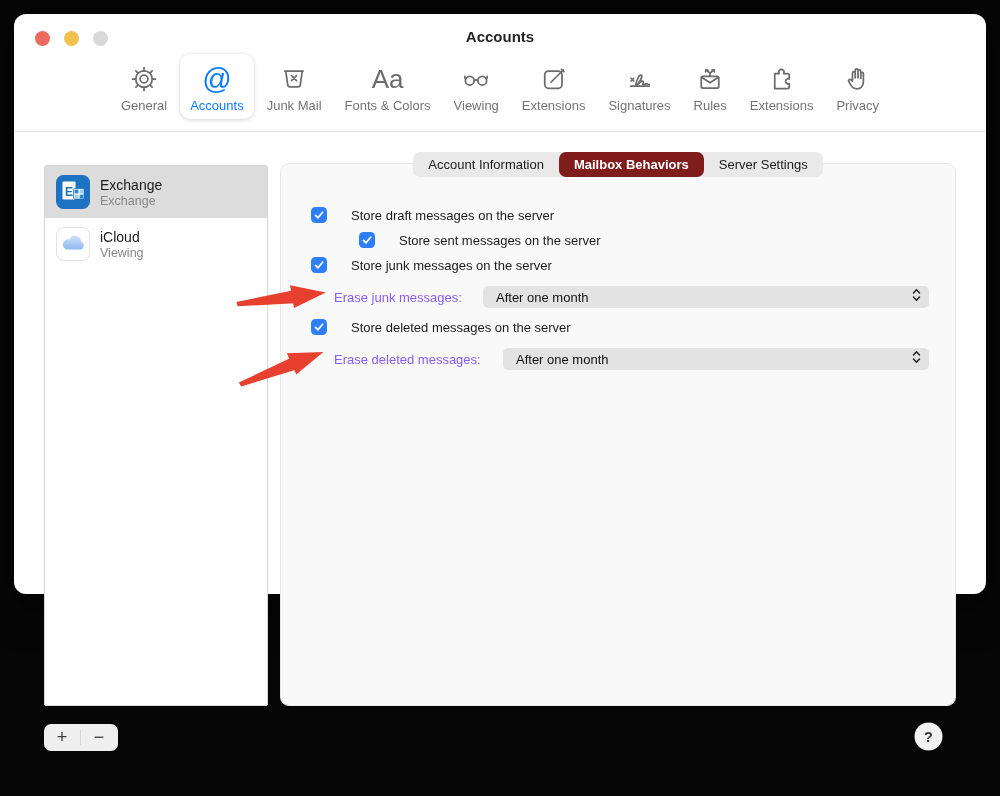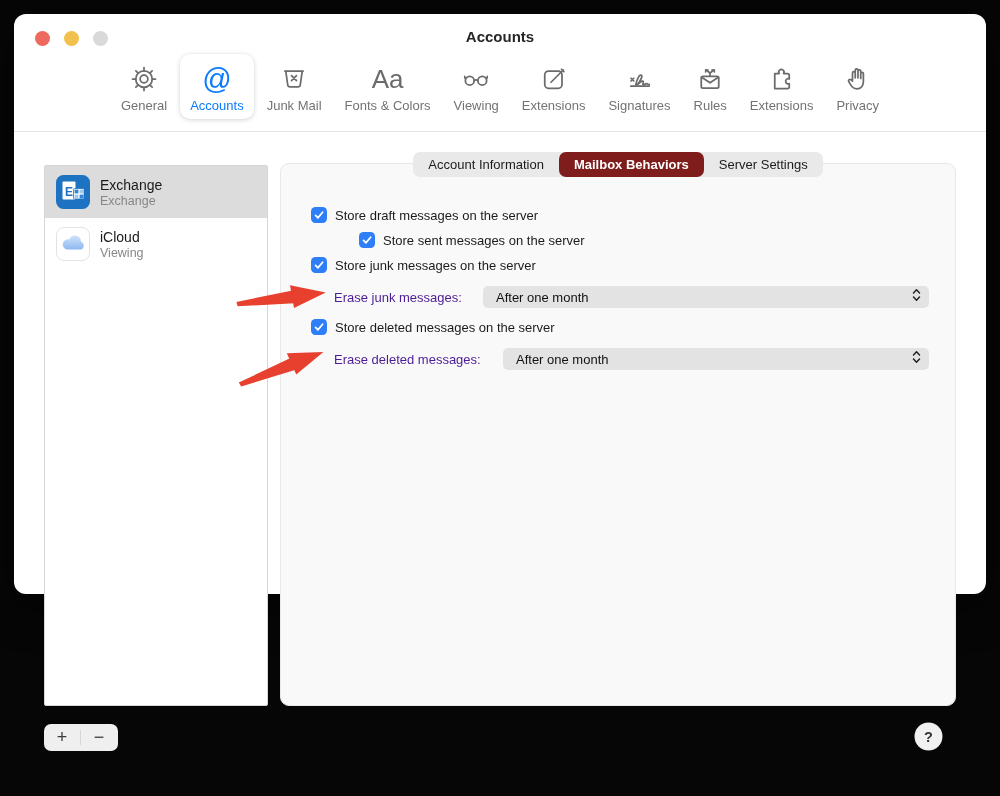--- a/index.html
+++ b/index.html
@@ -35,25 +35,25 @@
   .acct-name { font-size:14px; color:#1a1a1a; }
   .acct-detail { font-size:12.5px; color:#878787; margin-top:1px; }
 
   
   .panel { position:absolute; left:266px; top:149px; width:676px; height:543px; background:#f9f9f9; border:1px solid #e8e8e8; border-radius:9px; }
   .segwrap { position:absolute; left:266px; top:138px; width:676px; display:flex; justify-content:center;text-align:center; }
   .segctl { display:flex; background:#e9e9e9; border-radius:7px; height:25px; overflow:hidden; }
   .seg { font-size:13px; color:#1b1b1b; display:flex; align-items:center; padding:0 15px; border-radius:7px; cursor:default; white-space:nowrap; }
   .seg.selected { background:#7f1d1d; color:#ffffff; font-weight:700; }
 
-  .cb-row { position:absolute; display:flex; align-items:center; gap:8px; }
+  .cb-row { position:absolute; display:flex; align-items:center; gap:24px; }
   .checkbox { width:16px; height:16px; background:#2d7ef7; border-radius:4.5px; display:flex; align-items:center; justify-content:center; flex:0 0 16px; }
   .cb-label { font-size:13px; color:#1b1b1b; white-space:nowrap; }
 
-  .dd-row-label { position:absolute; font-size:13px; color:#4c1d95; white-space:nowrap; }
+  .dd-row-label { position:absolute; font-size:13px; color:#8b5cf6; white-space:nowrap; }
   .dropdown { position:absolute; height:22px; background:#e3e3e3; border-radius:5px; display:flex; align-items:center; padding:0 8px 0 13px; }
   .dd-value { font-size:13px; color:#111; flex:1; }
   .dd-chev { flex:0 0 9px; }
 
   .arrow-annot { position:absolute; width:90px; height:30px; }
   .arrow-annot svg { width:100%; height:100%; display:block; }
 
   
   .addremove { position:absolute; left:30px; top:710px; width:74px; height:27px; background:#efefef; border-radius:7px; display:flex; align-items:center; }
   .ar-btn { width:36px; height:27px; display:flex; align-items:center; justify-content:center; font-size:18px; color:#3c3c3c; cursor:default; }

